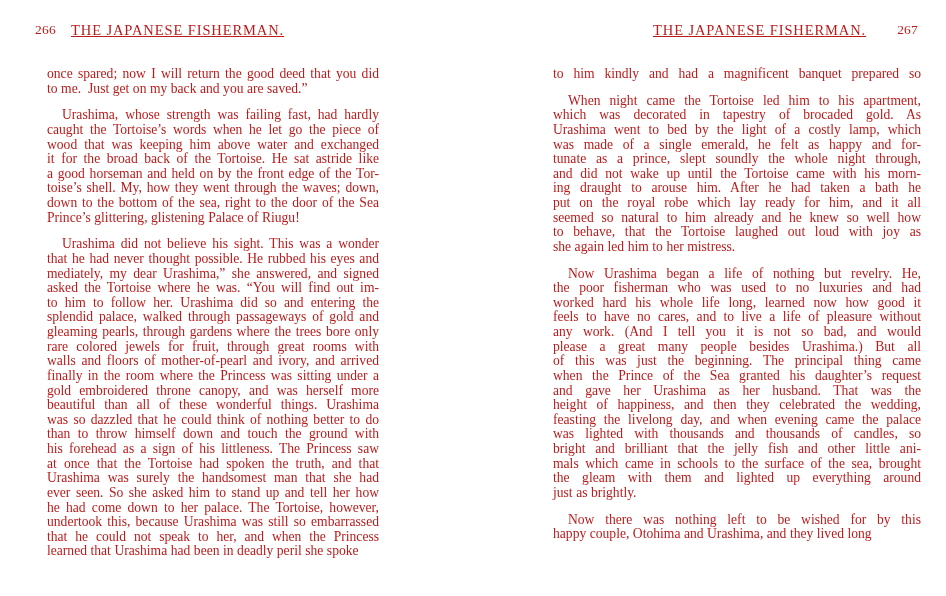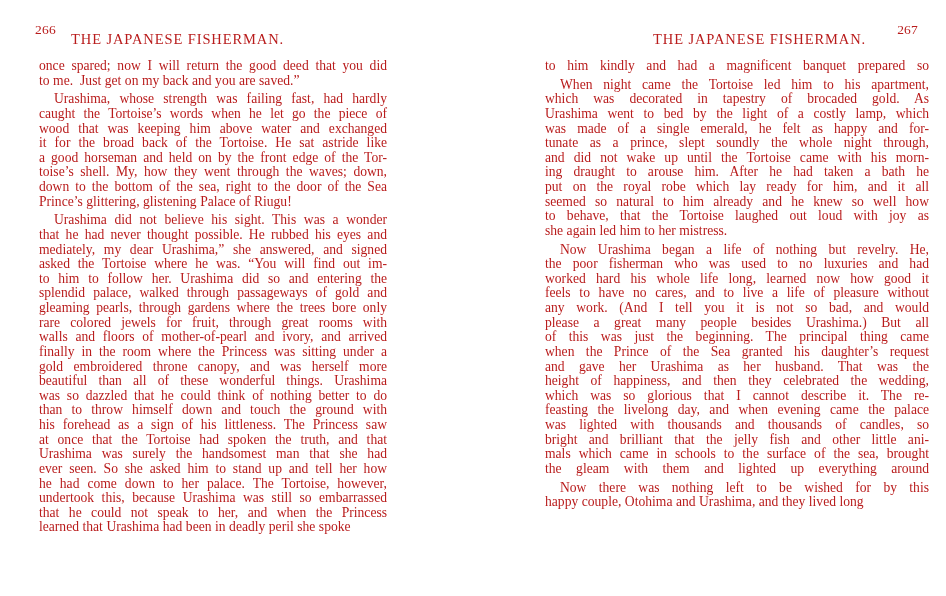--- a/index.html
+++ b/index.html
@@ -28,42 +28,43 @@
     white-space: nowrap;
   }
   .runhead .folio {
     position: absolute;
     top: 0;
     font-size: 13.5px;
     letter-spacing: 0.2px;
   }
   .runhead .title {
     position: absolute;
-    top: 9px;
+    top: 0;
     font-size: 14.5px;
+    text-decoration: underline;
   }
 
   #runhead-left  { left: 35px;  width: 356px; }
   #runhead-left  .folio { left: 0px; }
   #runhead-left  .title { left: 36px; }
 
   #runhead-right { left: 541px; width: 392px; }
   #runhead-right .title { left: 112px; }
   #runhead-right .folio { right: 15px; }
 
   
   .column {
     position: absolute;
     top: 55px;
   }
   #column-left  { left: 35px;  width: 356px; }
   #column-right { left: 541px; width: 392px; }
 
   .para {
-    margin: 4px;
+    margin: 12px;
     font-size: 13.6px;
     line-height: 14.62px;
     text-align: justify;
     text-align-last: left;
     -webkit-hyphens: none;
     hyphens: none;
     word-spacing: 0.1px;
   }
   
   .line {
@@ -154,26 +155,26 @@
         <span class="line just indent">Now Urashima began a life of nothing but revelry.  He,</span>
         <span class="line just">the poor fisherman who was used to no luxuries and had</span>
         <span class="line just">worked hard his whole life long, learned now how good it</span>
         <span class="line just">feels to have no cares, and to live a life of pleasure without</span>
         <span class="line just">any work.  (And I tell you it is not so bad, and would</span>
         <span class="line just">please a great many people besides Urashima.)  But all</span>
         <span class="line just">of this was just the beginning.  The principal thing came</span>
         <span class="line just">when the Prince of the Sea granted his daughter’s request</span>
         <span class="line just">and gave her Urashima as her husband.  That was the</span>
         <span class="line just">height of happiness, and then they celebrated the wedding,</span>
-        <span class="line just">which was so glorious that I cannot describe it.  The re-</span>
         <span class="line just">feasting the livelong day, and when evening came the palace</span>
         <span class="line just">was lighted with thousands and thousands of candles, so</span>
         <span class="line just">bright and brilliant that the jelly fish and other little ani-</span>
         <span class="line just">mals which came in schools to the surface of the sea, brought</span>
         <span class="line just">the gleam with them and lighted up everything around</span>
+        <span class="line">just as brightly.</span>
       </p>
       <p class="para">
         <span class="line just indent">Now there was nothing left to be wished for by this</span>
         <span class="line">happy couple, Otohima and Urashima, and they lived long</span>
       </p>
     </div>
 
 </div>
 
 </body></html>

